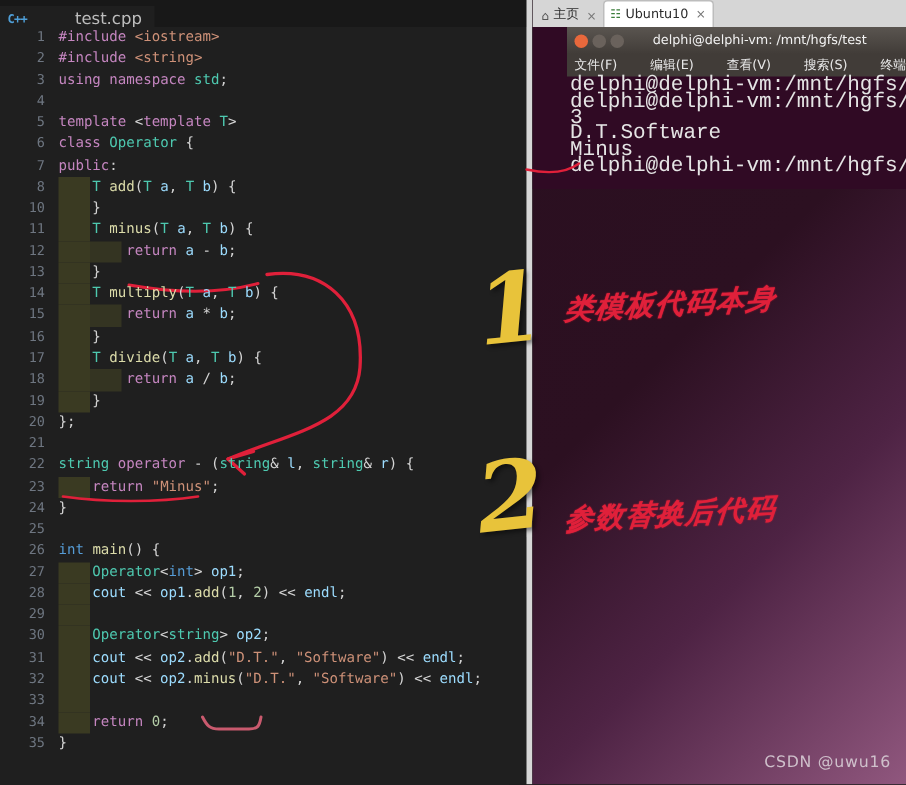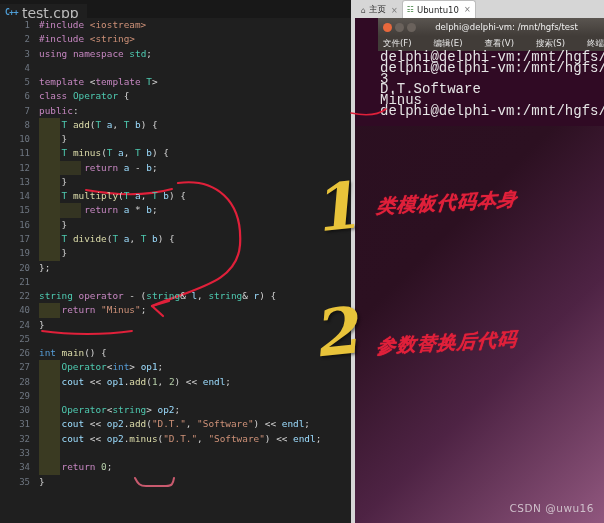--- a/index.html
+++ b/index.html
@@ -37,24 +37,25 @@
     gap: 4px;
   }
   .etab-icon {
     font-size: 8px;
     color: #4f9fd8;
     font-family: "DejaVu Sans Mono", monospace;
     font-weight: bold;
     letter-spacing: -0.5px;
   }
   .etab-label {
-    font-size: 14px;
+    font-size: 11px;
     color: #bdbdbd;
     font-family: "DejaVu Sans", sans-serif;
     white-space: nowrap;
+    margin-left: 28px;
   }
 
   #code-area {
     position: absolute;
     left: 0; top: 18px;
     width: 351px;
     height: 505px;
     background: #1f1f1f;
     font-family: "DejaVu Sans Mono", monospace;
     font-size: 9.4px;
@@ -264,25 +265,26 @@
         <div class="cline"><span class="ln">7</span><span class="code"><span class="k">public</span><span class="pl">:</span></span></div>
         <div class="cline"><span class="ind1"></span><span class="ln">8</span><span class="code">    <span class="ty">T</span><span class="pl"> </span><span class="fn">add</span><span class="pl">(</span><span class="ty">T</span><span class="pl"> </span><span class="var">a</span><span class="pl">, </span><span class="ty">T</span><span class="pl"> </span><span class="var">b</span><span class="pl">) {</span></span></div>
         <div class="cline"><span class="ind1"></span><span class="ln">10</span><span class="code">    <span class="pl">}</span></span></div>
         <div class="cline"><span class="ind1"></span><span class="ln">11</span><span class="code">    <span class="ty">T</span><span class="pl"> </span><span class="fn">minus</span><span class="pl">(</span><span class="ty">T</span><span class="pl"> </span><span class="var">a</span><span class="pl">, </span><span class="ty">T</span><span class="pl"> </span><span class="var">b</span><span class="pl">) {</span></span></div>
         <div class="cline"><span class="ind1"></span><span class="ind2"></span><span class="ln">12</span><span class="code">        <span class="k">return</span><span class="pl"> </span><span class="var">a</span><span class="pl"> - </span><span class="var">b</span><span class="pl">;</span></span></div>
         <div class="cline"><span class="ind1"></span><span class="ln">13</span><span class="code">    <span class="pl">}</span></span></div>
         <div class="cline"><span class="ind1"></span><span class="ln">14</span><span class="code">    <span class="ty">T</span><span class="pl"> </span><span class="fn">multiply</span><span class="pl">(</span><span class="ty">T</span><span class="pl"> </span><span class="var">a</span><span class="pl">, </span><span class="ty">T</span><span class="pl"> </span><span class="var">b</span><span class="pl">) {</span></span></div>
         <div class="cline"><span class="ind1"></span><span class="ind2"></span><span class="ln">15</span><span class="code">        <span class="k">return</span><span class="pl"> </span><span class="var">a</span><span class="pl"> * </span><span class="var">b</span><span class="pl">;</span></span></div>
         <div class="cline"><span class="ind1"></span><span class="ln">16</span><span class="code">    <span class="pl">}</span></span></div>
         <div class="cline"><span class="ind1"></span><span class="ln">17</span><span class="code">    <span class="ty">T</span><span class="pl"> </span><span class="fn">divide</span><span class="pl">(</span><span class="ty">T</span><span class="pl"> </span><span class="var">a</span><span class="pl">, </span><span class="ty">T</span><span class="pl"> </span><span class="var">b</span><span class="pl">) {</span></span></div>
+        <div class="cline"><span class="ind1"></span><span class="ind2"></span><span class="ln">18</span><span class="code">        <span class="k">return</span><span class="pl"> </span><span class="var">a</span><span class="pl"> / </span><span class="var">b</span><span class="pl">;</span></span></div>
         <div class="cline"><span class="ind1"></span><span class="ln">19</span><span class="code">    <span class="pl">}</span></span></div>
         <div class="cline"><span class="ln">20</span><span class="code"><span class="pl">};</span></span></div>
         <div class="cline"><span class="ln">21</span><span class="code"></span></div>
         <div class="cline"><span class="ln">22</span><span class="code"><span class="ty">string</span><span class="pl"> </span><span class="k">operator</span><span class="pl"> - (</span><span class="ty">string</span><span class="pl">&amp; </span><span class="var">l</span><span class="pl">, </span><span class="ty">string</span><span class="pl">&amp; </span><span class="var">r</span><span class="pl">) {</span></span></div>
-        <div class="cline"><span class="ind1"></span><span class="ln">40</span><span class="code">    <span class="k">return</span><span class="pl"> </span><span class="str">"Minus"</span><span class="pl">;</span></span></div>
+        <div class="cline"><span class="ind1"></span><span class="ln">23</span><span class="code">    <span class="k">return</span><span class="pl"> </span><span class="str">"Minus"</span><span class="pl">;</span></span></div>
         <div class="cline"><span class="ln">24</span><span class="code"><span class="pl">}</span></span></div>
         <div class="cline"><span class="ln">25</span><span class="code"></span></div>
         <div class="cline"><span class="ln">26</span><span class="code"><span class="kb">int</span><span class="pl"> </span><span class="fn">main</span><span class="pl">() {</span></span></div>
         <div class="cline"><span class="ind1"></span><span class="ln">27</span><span class="code">    <span class="cls">Operator</span><span class="pl">&lt;</span><span class="kb">int</span><span class="pl">&gt; </span><span class="var">op1</span><span class="pl">;</span></span></div>
         <div class="cline"><span class="ind1"></span><span class="ln">28</span><span class="code">    <span class="var">cout</span><span class="pl"> &lt;&lt; </span><span class="var">op1</span><span class="pl">.</span><span class="fn">add</span><span class="pl">(</span><span class="num">1</span><span class="pl">, </span><span class="num">2</span><span class="pl">) &lt;&lt; </span><span class="var">endl</span><span class="pl">;</span></span></div>
         <div class="cline"><span class="ind1"></span><span class="ln">29</span><span class="code">    </span></div>
         <div class="cline"><span class="ind1"></span><span class="ln">30</span><span class="code">    <span class="cls">Operator</span><span class="pl">&lt;</span><span class="ty">string</span><span class="pl">&gt; </span><span class="var">op2</span><span class="pl">;</span></span></div>
         <div class="cline"><span class="ind1"></span><span class="ln">31</span><span class="code">    <span class="var">cout</span><span class="pl"> &lt;&lt; </span><span class="var">op2</span><span class="pl">.</span><span class="fn">add</span><span class="pl">(</span><span class="str">"D.T."</span><span class="pl">, </span><span class="str">"Software"</span><span class="pl">) &lt;&lt; </span><span class="var">endl</span><span class="pl">;</span></span></div>
         <div class="cline"><span class="ind1"></span><span class="ln">32</span><span class="code">    <span class="var">cout</span><span class="pl"> &lt;&lt; </span><span class="var">op2</span><span class="pl">.</span><span class="fn">minus</span><span class="pl">(</span><span class="str">"D.T."</span><span class="pl">, </span><span class="str">"Software"</span><span class="pl">) &lt;&lt; </span><span class="var">endl</span><span class="pl">;</span></span></div>
         <div class="cline"><span class="ind1"></span><span class="ln">33</span><span class="code">    </span></div>

